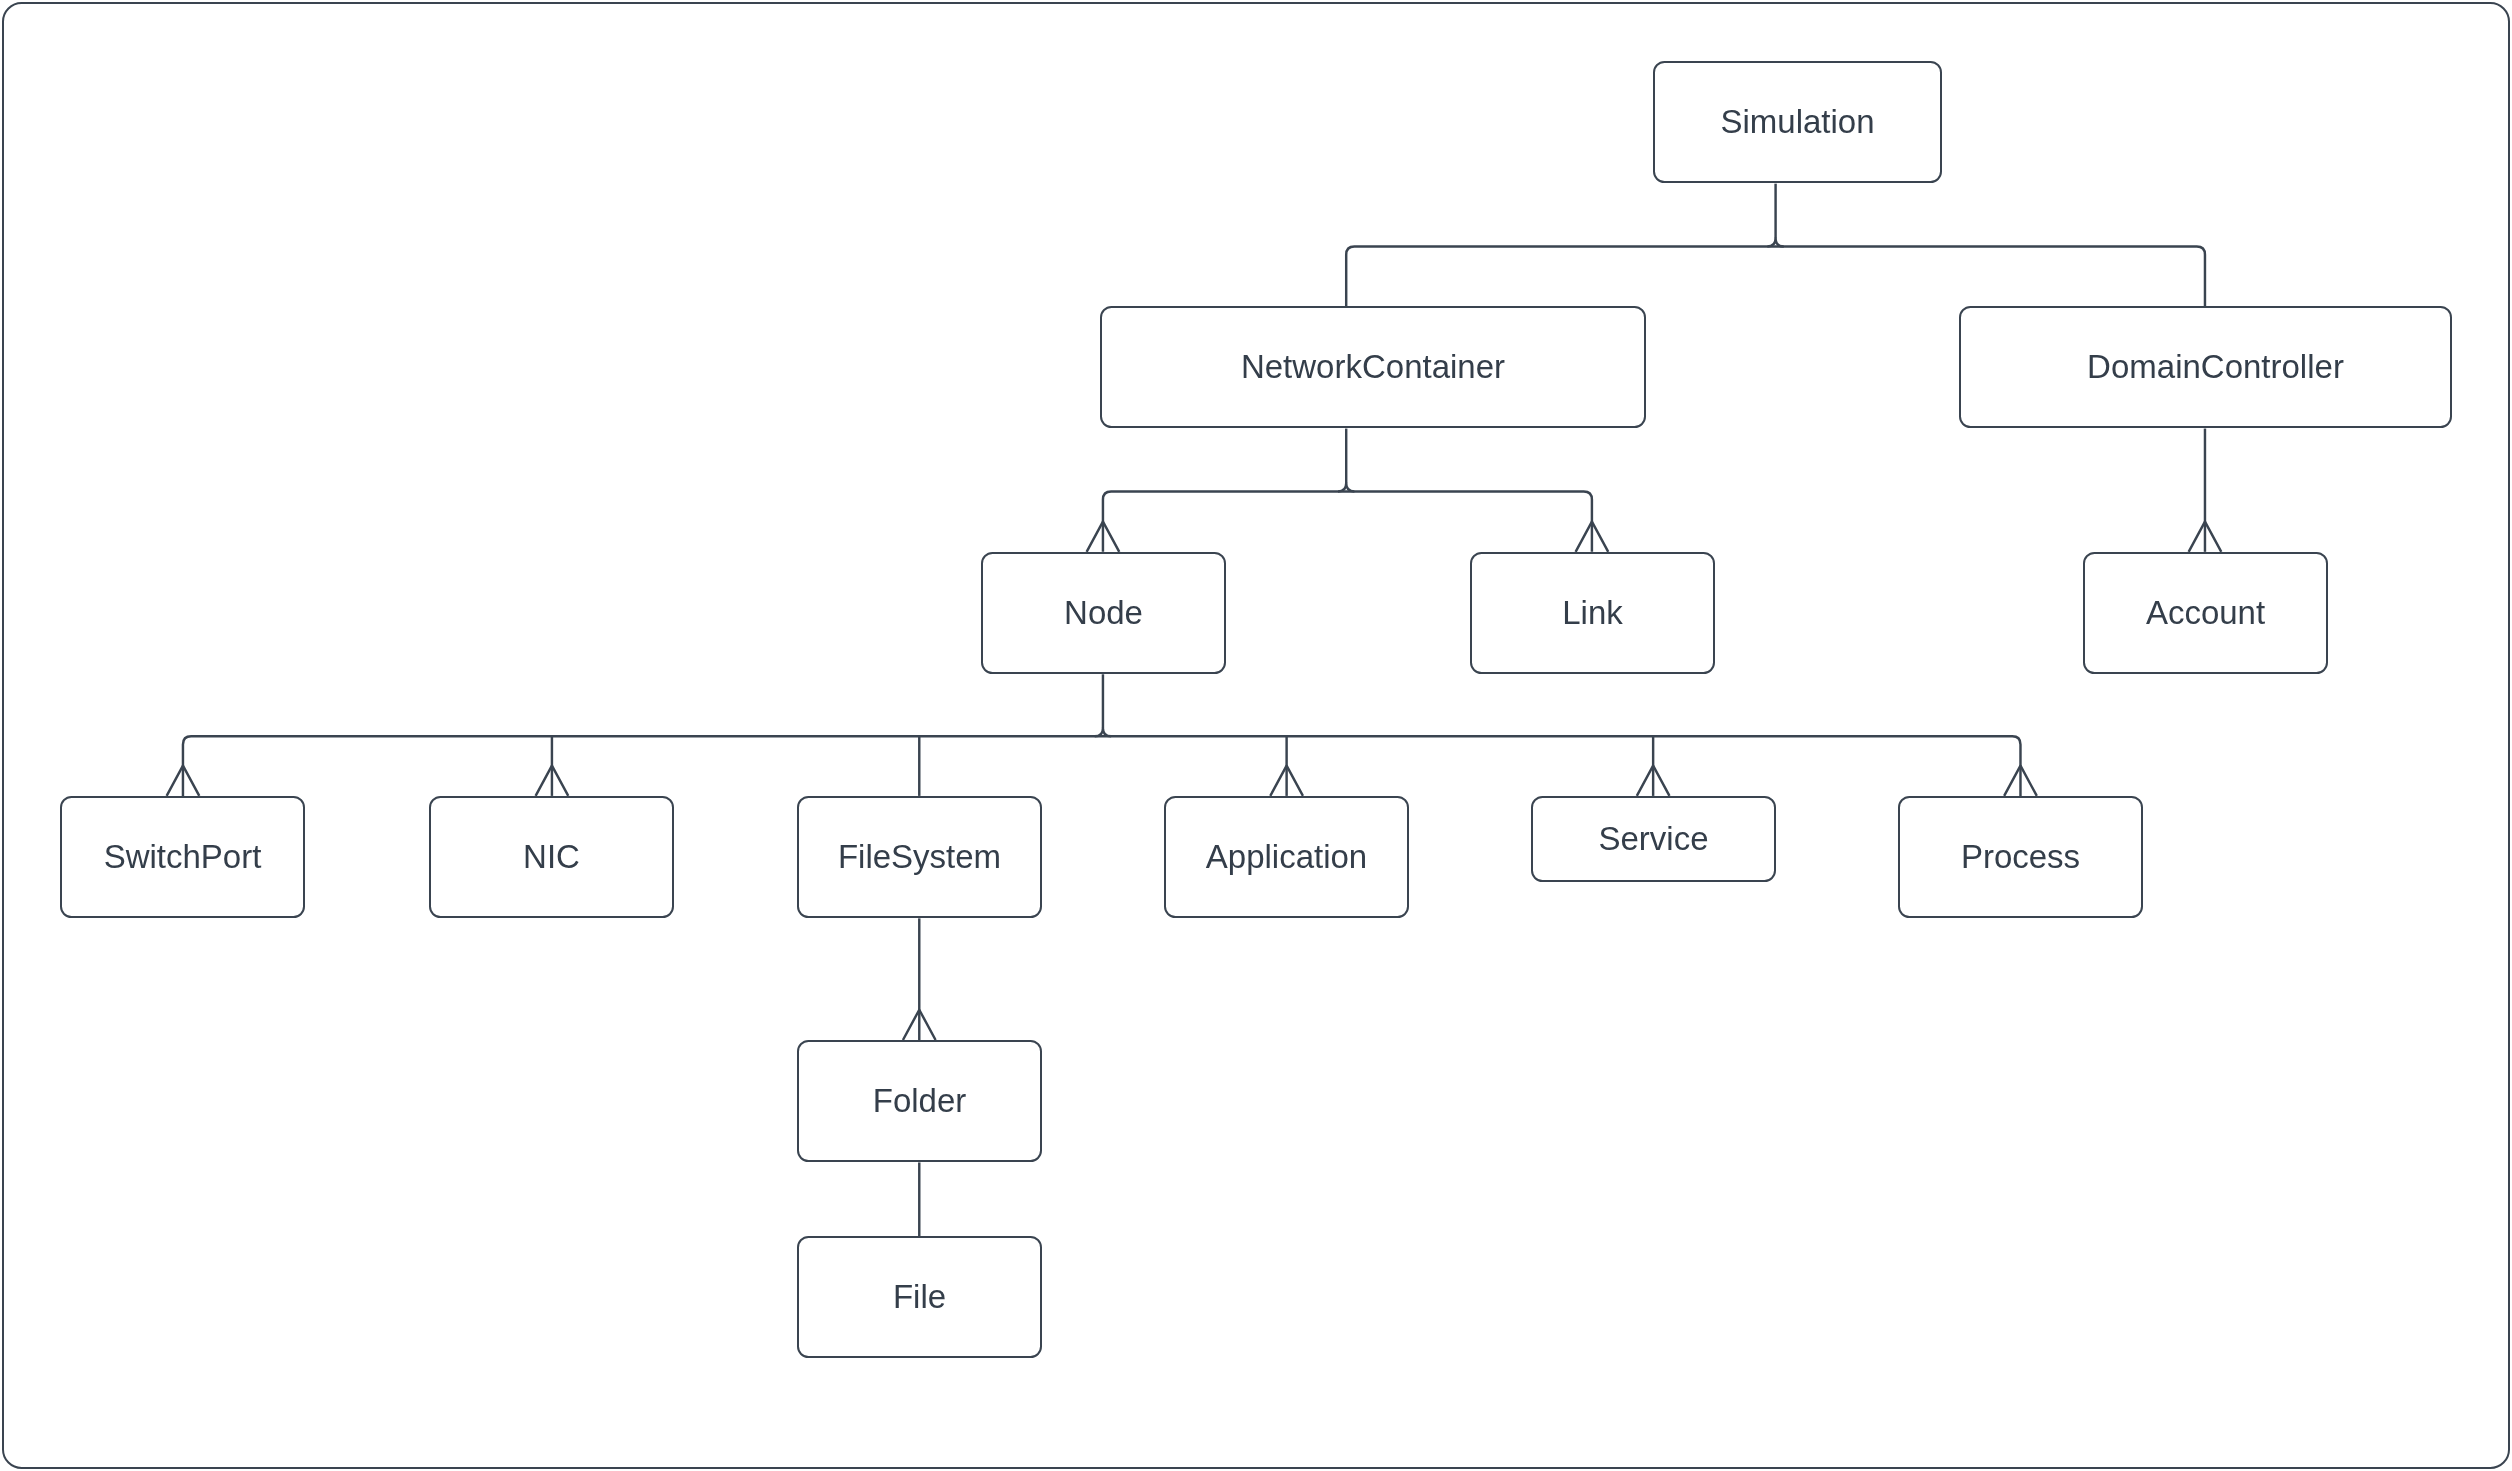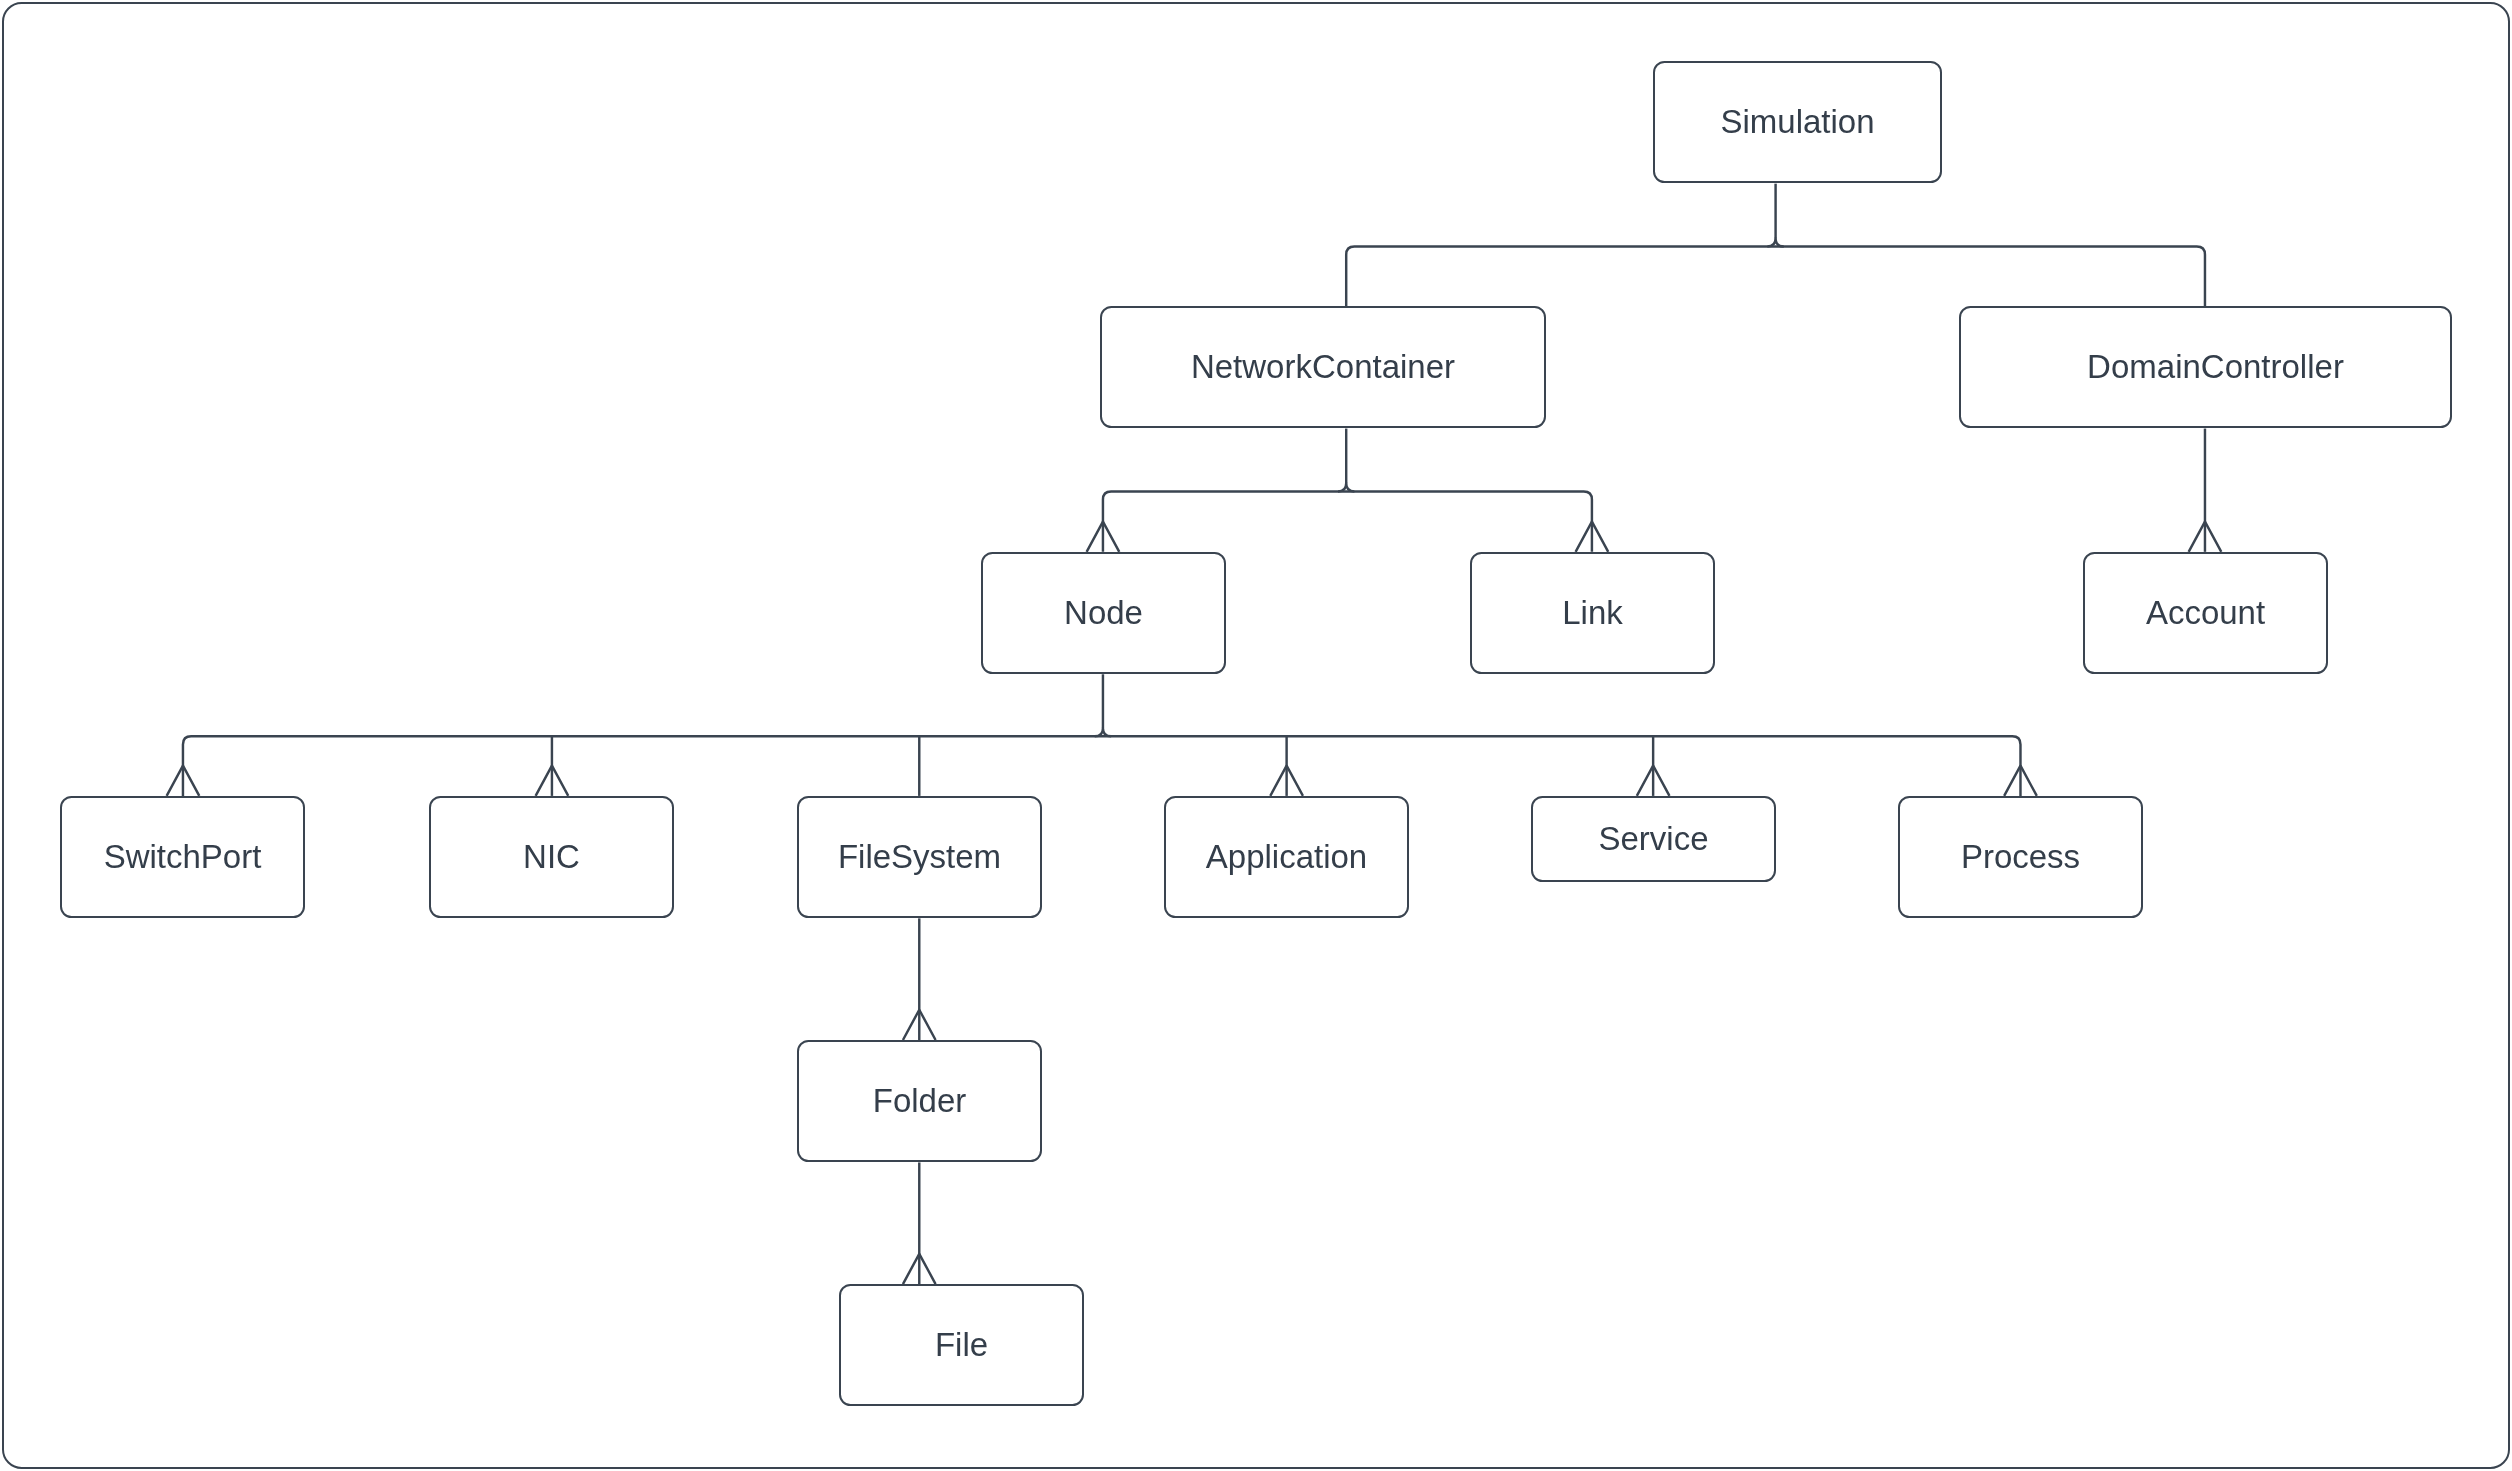--- a/index.html
+++ b/index.html
@@ -73,21 +73,21 @@
       <path d="M 2455 975 L 2475 938 L 2495 975" fill="none" stroke="#3A4450" stroke-width="3" stroke-linejoin="round"></path>
       <path d="M 1126 1125 L 1126 1274" fill="none" stroke="#3A4450" stroke-width="3" stroke-linejoin="round"></path>
       <path d="M 1106 1274 L 1126 1237 L 1146 1274" fill="none" stroke="#3A4450" stroke-width="3" stroke-linejoin="round"></path>
       <path d="M 1126 1424 L 1126 1573" fill="none" stroke="#3A4450" stroke-width="3" stroke-linejoin="round"></path>
       <path d="M 1106 1573 L 1126 1536 L 1146 1573" fill="none" stroke="#3A4450" stroke-width="3" stroke-linejoin="round"></path>
     </svg>
   <div id="frame"></div>
 <div class="node" style="left: 1653px; top: 61px; width: 289px; height: 122px;">
       <span class="node-label">Simulation</span>
     </div>
-    <div class="node" style="left: 1100px; top: 306px; width: 446px; height: 122px;">
+    <div class="node" style="left: 1100px; top: 306px; width: 546px; height: 122px;">
       <span class="node-label">NetworkContainer</span>
     </div>
     <div class="node" style="left: 1959px; top: 306px; width: 493px; height: 122px; padding-left: 20px;">
       <span class="node-label">DomainController</span>
     </div>
     <div class="node" style="left: 981px; top: 552px; width: 245px; height: 122px;">
       <span class="node-label">Node</span>
     </div>
     <div class="node" style="left: 1470px; top: 552px; width: 245px; height: 122px;">
       <span class="node-label">Link</span>
@@ -109,17 +109,17 @@
     </div>
     <div class="node" style="left: 1531px; top: 796px; width: 245px; height: 86px;">
       <span class="node-label">Service</span>
     </div>
     <div class="node" style="left: 1898px; top: 796px; width: 245px; height: 122px;">
       <span class="node-label">Process</span>
     </div>
     <div class="node" style="left: 797px; top: 1040px; width: 245px; height: 122px;">
       <span class="node-label">Folder</span>
     </div>
-    <div class="node" style="left: 797px; top: 1284px; width: 245px; height: 122px; margin-left: 42px;">
+    <div class="node" style="left: 797px; top: 1236px; width: 245px; height: 122px;">
       <span class="node-label">File</span>
     </div>
   </div>
 
 
 </body></html>

